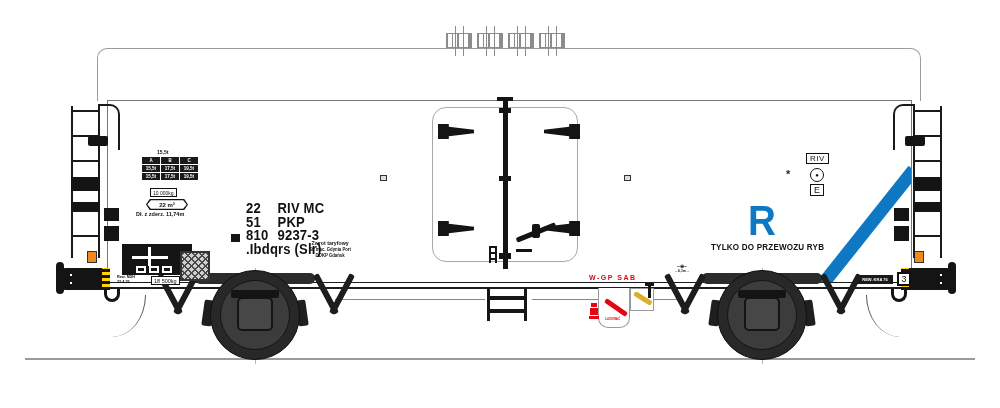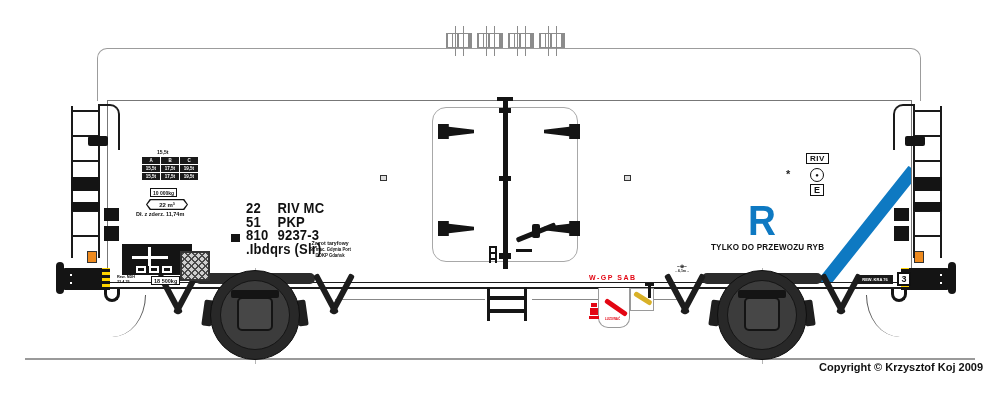--- a/index.html
+++ b/index.html
@@ -55,21 +55,21 @@
   .hose-arc-r { border-left:1.4px solid #555; border-bottom-left-radius:100%; }
 
   .ladder-rail { width:2px; background:#1a1a1a; }
   .ladder-rungs { background: repeating-linear-gradient(180deg, #1a1a1a 0 2px, transparent 2px 25px); }
   .handrail-l { border-top:2px solid #1a1a1a; border-right:2px solid #1a1a1a; border-top-right-radius:10px; }
   .handrail-r { border-top:2px solid #1a1a1a; border-left:2px solid #1a1a1a; border-top-left-radius:10px; }
 
   .blue-stripe { height:13px; border-radius:1px; }
 
   
-  .plate-box { border:1px solid #111; font-weight:bold; white-space:nowrap; background:#fff; }
+  .plate-box { border:1px solid #111; font-weight:normal; white-space:nowrap; background:#fff; }
   .tinytxt { white-space:nowrap; font-weight:bold; color:#111; }
   .ltable { display:grid; grid-template-columns:18px 18px 18px; gap:1px; background:#fff; }
   .ltable span { background:#1a1a1a; color:#fff; font-size:4.5px; font-weight:bold; text-align:center; line-height:7px; height:7px; }
   .hexplate { }
   .hex-outer { position:absolute; inset:0; background:#111;
     clip-path: polygon(0 50%, 9% 0, 91% 0, 100% 50%, 91% 100%, 9% 100%); }
   .hex-inner { position:absolute; inset:1.3px; background:#fff;
     clip-path: polygon(0 50%, 9% 0, 91% 0, 100% 50%, 91% 100%, 9% 100%); }
   .hex-label { position:absolute; inset:0; display:flex; align-items:center; justify-content:center;
     font-size:6px; font-weight:bold; }
@@ -268,15 +268,14 @@
   <div class="abs" style="left:630px; top:288px; width:24px; height:23px; border:1.2px solid #9a9a9a; background:#fff;"></div>
   <div class="abs" style="left:633px; top:296px; width:20px; height:4.5px; background:#d9b127; border-radius:2px; transform:rotate(32deg);"></div>
   <div class="abs dark" style="left:648px; top:285px; width:3px; height:13px;"></div>
   <div class="abs dark" style="left:645px; top:283px; width:9px; height:3px;"></div>
 
   <div class="abs tinytxt" style="left:668px; top:264px; width:28px; text-align:center; line-height:5px;">
     <div style="font-size:5px;">–⊕–</div>
     <div style="font-size:3.5px;">←6,1m→</div>
   </div>
 
-  <div class="abs bold" style="left:805px; top:361px; width:178px; text-align:right; font-size:11px; white-space:nowrap;">Copyright © Krzysztof Koj 2009</div>
 
 </div>
 
 </body></html>

